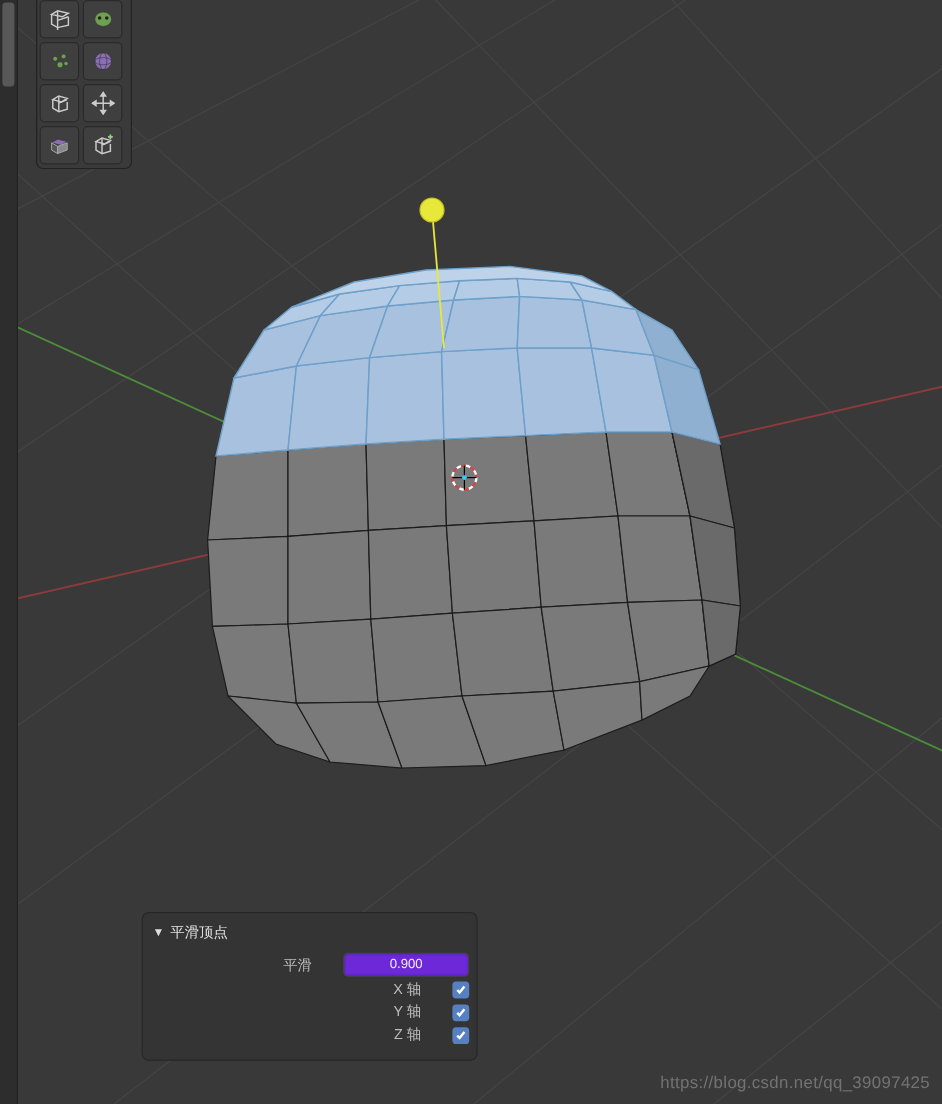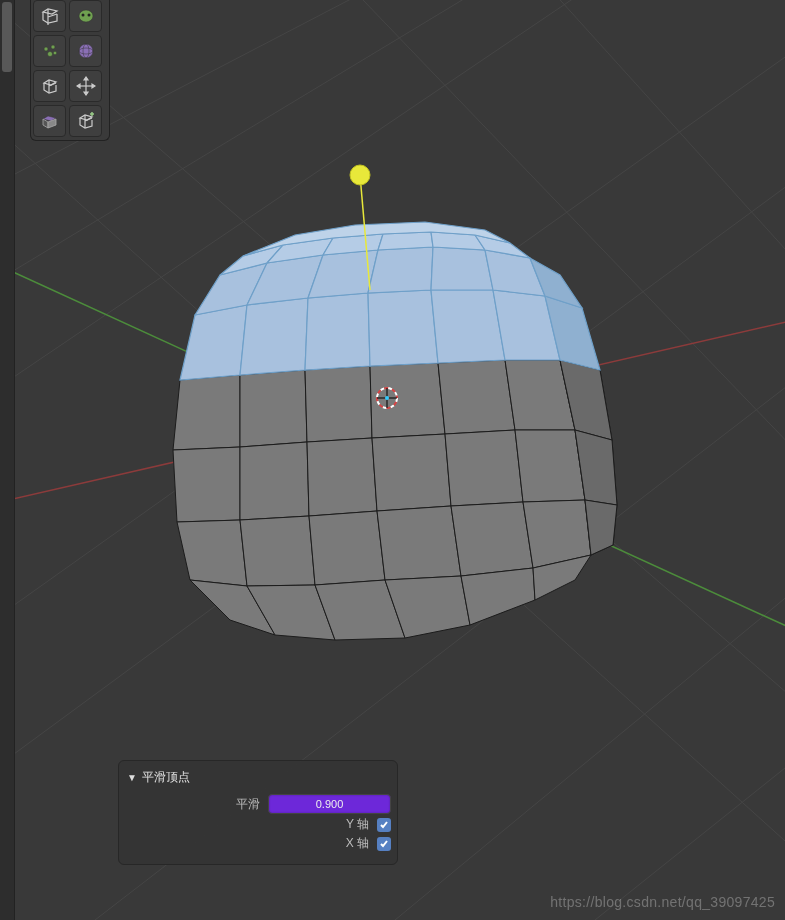--- a/index.html
+++ b/index.html
@@ -98,21 +98,21 @@
     color: #ddd;
   }
   .op-row {
     display: flex;
     align-items: center;
     margin: 2px 0;
   }
   .op-label {
     width: 135px;
     text-align: right;
-    padding-right: 8px;
+    padding-right: 26px;
     color: #bbb;
     font-size: 12px;
   }
   .num-field {
     flex: 1;
     height: 18px;
     line-height: 18px;
     background: #6d28d9;
     border: 1px solid #444;
     border-radius: 4px;
@@ -331,29 +331,37 @@
 <div class="op-panel">
   <div class="op-header">
     <span class="disclosure">▼</span>
     <span>平滑顶点</span>
   </div>
   <div class="op-row">
     <div class="op-label">平滑</div>
     <div class="num-field">0.900</div>
   </div>
   <div class="op-row">
+    <div class="op-label" style="flex:1">X 轴</div>
+    <div class="checkbox">
+        <svg viewBox="0 0 10 10">
+          <path class="check-mark" d="M2 5l2 2 4-5"></path>
+        </svg>
+      </div>
+  </div>
+  <div class="op-row">
     <div class="op-label" style="flex:1">Y 轴</div>
     <div class="checkbox">
         <svg viewBox="0 0 10 10">
           <path class="check-mark" d="M2 5l2 2 4-5"></path>
         </svg>
       </div>
   </div>
   <div class="op-row">
-    <div class="op-label" style="flex:1">X 轴</div>
+    <div class="op-label" style="flex:1">Z 轴</div>
     <div class="checkbox">
         <svg viewBox="0 0 10 10">
           <path class="check-mark" d="M2 5l2 2 4-5"></path>
         </svg>
       </div>
   </div>
 </div>
 
 <div class="watermark">https://blog.csdn.net/qq_39097425</div>
 

